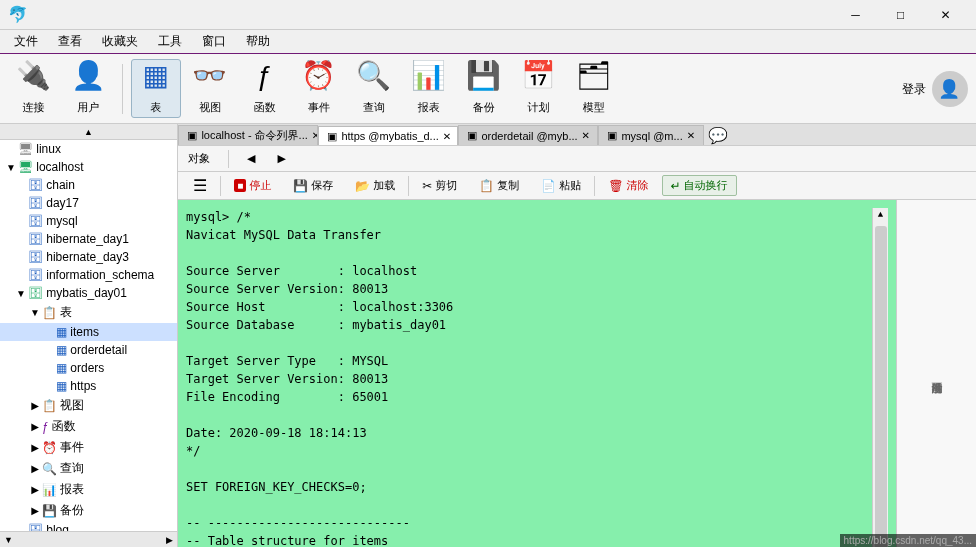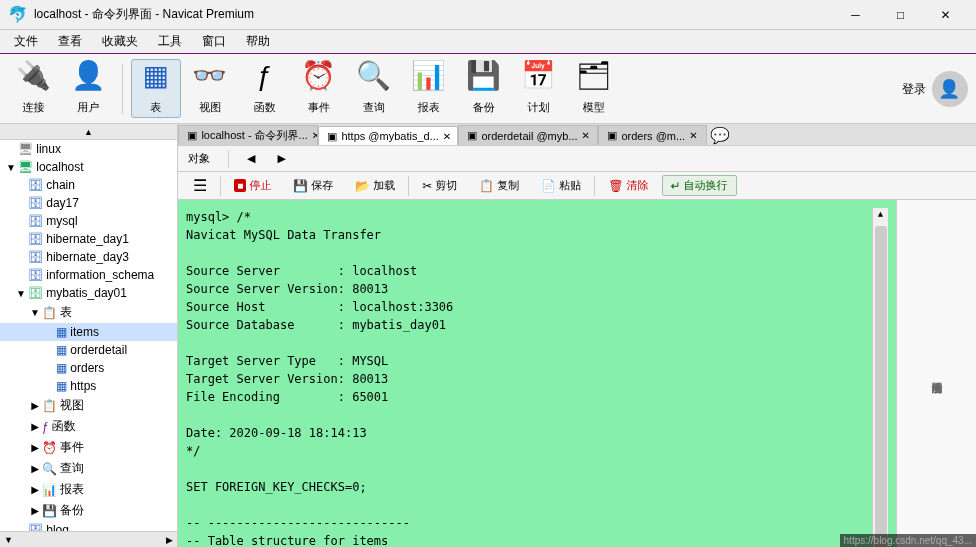--- a/index.html
+++ b/index.html
@@ -68,21 +68,20 @@
 
     .indent1 { padding-left: 14px; }
     .indent2 { padding-left: 28px; }
     .indent3 { padding-left: 42px; }
   </style>
 </head>
 <body>
 
 <div class="title-bar">
   <span style="margin-right:6px;font-size:16px;">🐬</span>
-  <span>localhost - 命令列界面 - Navicat Premium</span>
   <div style="flex:1"></div>
   <div class="title-bar-controls">
     <button class="title-btn">─</button>
     <button class="title-btn">□</button>
     <button class="title-btn close">✕</button>
   </div>
 </div>
 
 <div class="menu-bar">
   <span class="menu-item">文件</span>
@@ -288,21 +287,21 @@
         <span>https @mybatis_d...</span>
         <span class="tab-close">✕</span>
       </div>
       <div class="tab">
         <span class="tab-icon">▣</span>
         <span>orderdetail @myb...</span>
         <span class="tab-close">✕</span>
       </div>
       <div class="tab">
         <span class="tab-icon">▣</span>
-        <span>orders @m...</span>
+        <span>mysql @m...</span>
         <span class="tab-close">✕</span>
       </div>
       <div style="display:flex;align-items:center;margin-left:4px;">
         <span style="font-size:16px;color:#07c160;">💬</span>
       </div>
     </div>
 
     <div class="obj-toolbar">
       <span class="obj-btn">对象</span>
       <div class="obj-separator"></div>

